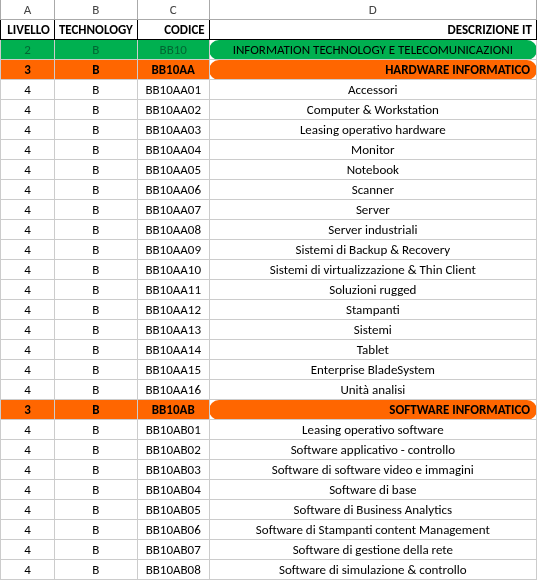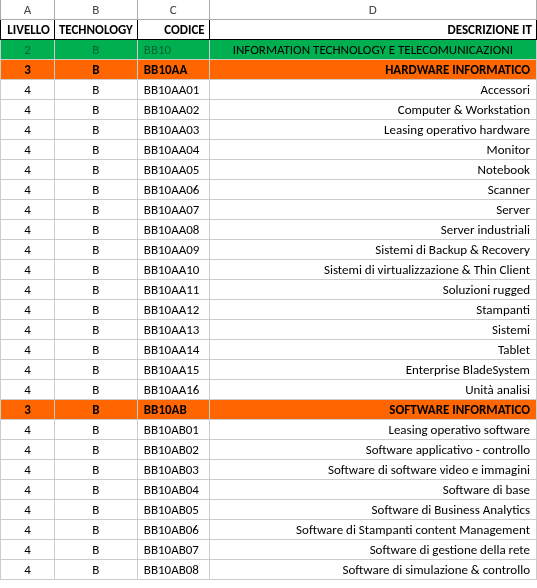--- a/index.html
+++ b/index.html
@@ -34,31 +34,31 @@
   .data-row td {
     border-right: 1px solid #ccc;
     border-bottom: 1px solid #ccc;
     padding: 2px 6px;
     height: 20px;
     vertical-align: middle;
   }
   .data-row td:first-child { border-left: 1px solid #ccc; }
   .data-row td.col-a { text-align: center; }
   .data-row td.col-b { text-align: center; }
-  .data-row td.col-c { text-align: left; }
-  .data-row td.col-d { text-align: right; }
+  .data-row td.col-c { text-align: center; }
+  .data-row td.col-d { text-align: center; }
   .lvl2 td { background: #00b050; }
   .lvl2 td.col-a, .lvl2 td.col-b, .lvl2 td.col-c { color:#063; }
   .lvl2 td.col-d { text-align: center; font-weight: normal; }
   .lvl3 td { background: #ff6600; font-weight: bold; }
   .lvl3 td.col-d { text-align: right; }
   .col-a { width: 54px; }
   .col-b { width: 74px; }
   .col-c { width: 72px; }
-  .col-d { width: 337px; }
+  .col-d { width: 337px; border-radius: 10px; }
 </style>
 </head>
 <body>
 
 <table class="sheet">
   <colgroup>
     <col class="col-a">
       <col class="col-b">
       <col class="col-c">
       <col class="col-d">

